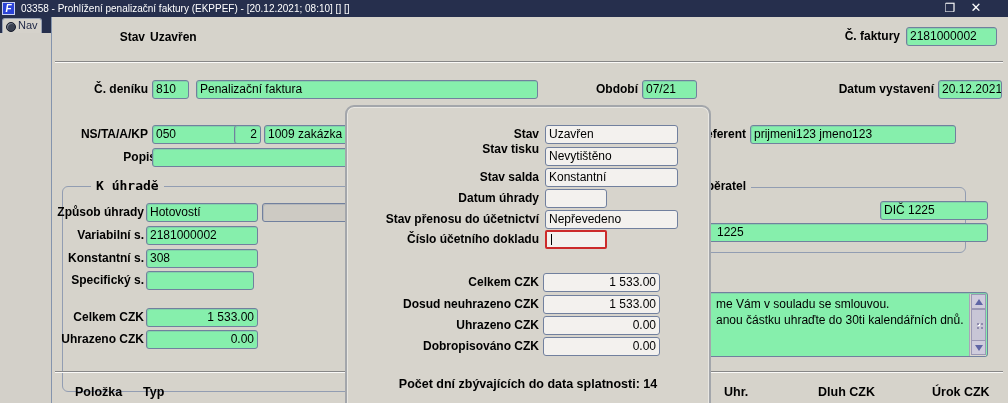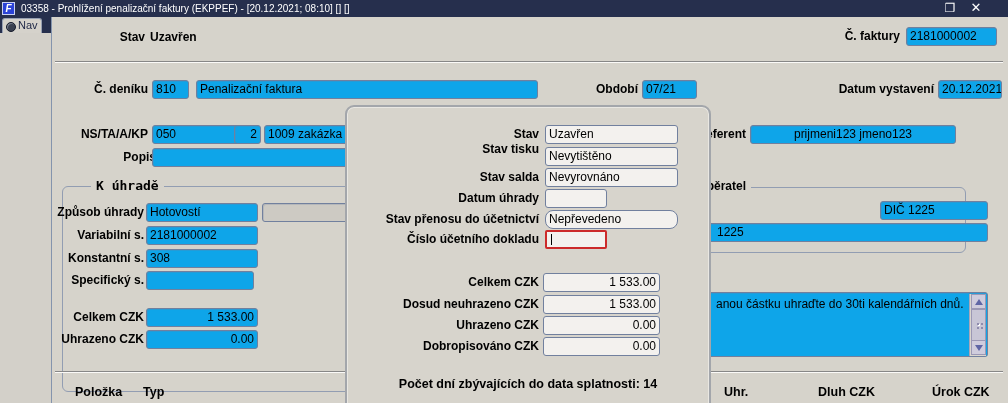--- a/index.html
+++ b/index.html
@@ -14,21 +14,21 @@
   .navstrip{position:absolute;left:0;top:17px;width:52px;height:16px;background:#262f4d;}
   .navtab{position:absolute;left:2px;top:18px;width:40px;height:15px;background:#d5d2cb;border:1px solid #97a0b2;border-bottom:none;
     border-radius:3px 3px 0 0;box-sizing:border-box;font-size:11px;color:#1e2746;}
   .radio-dot{position:absolute;left:3px;top:3px;width:8px;height:8px;border-radius:50%;background:#3a4050;border:1px solid #171c2c;box-shadow:inset 1px 1px 0 #7a8090;}
   .navtab-label{position:absolute;left:15px;top:0;line-height:13px;}
   .leftpanel{position:absolute;left:0;top:33px;width:51px;height:370px;background:#d3d0c9;}
   .vdiv{position:absolute;left:51px;top:17px;width:1px;height:386px;background:#8494ad;}
   
   .lbl{position:absolute;font-size:12px;font-weight:bold;color:#000;white-space:nowrap;line-height:19px;}
   .r{text-align:right;}
-  .fld{position:absolute;height:19px;box-sizing:border-box;background:#0ea5e9;border:1px solid #71809e;border-radius:3px;
+  .fld{position:absolute;height:19px;box-sizing:border-box;background:#86efac;border:1px solid #71809e;border-radius:3px;
     font-size:12px;line-height:17px;padding:0 3px;color:#000;white-space:nowrap;overflow:hidden;box-shadow:inset 1px 1px 0 rgba(113,128,158,.25);}
   .fld.num{text-align:right;}
   .fld.gray{background:#cdcac3;}
   .hsep{position:absolute;height:2px;border-top:1px solid #878787;border-bottom:1px solid #fbfaf8;box-sizing:border-box;}
   .grp{position:absolute;border:1px solid #929db2;border-radius:6px;box-sizing:border-box;}
   .grp-legend{position:absolute;top:-9px;background:#d6d3cb;padding:0 5px;font-family:"DejaVu Sans Mono",monospace;
     font-weight:bold;font-size:13px;white-space:nowrap;}
   .plain-bold{position:absolute;font-size:12px;font-weight:bold;white-space:nowrap;line-height:19px;}
   .note-line{font-size:12px;line-height:16px;white-space:nowrap;color:#000;}
   
@@ -85,21 +85,21 @@
   <div class="lbl r" style="left:560px;top:80px;width:78px;">Období</div>
   <div class="fld" style="left:642px;top:80px;width:55px;">07/21</div>
   <div class="lbl r" style="left:810px;top:80px;width:124px;">Datum vystavení</div>
   <div class="fld" style="left:938px;top:80px;width:64px;">20.12.2021</div>
 
   <div class="lbl r" style="left:60px;top:125px;width:88px;">NS/TA/A/KP</div>
   <div class="fld" style="left:152px;top:125px;width:96px;">050</div>
   <div class="fld num" style="left:234px;top:125px;width:27px;">2</div>
   <div class="fld" style="left:264px;top:125px;width:120px;">1009 zakázka 8786</div>
   <div class="lbl r" style="left:648px;top:125px;width:98px;">Referent</div>
-  <div class="fld" style="left:750px;top:125px;width:206px;text-align:center;">prijmeni123 jmeno123</div>
+  <div class="fld" style="left:750px;top:125px;width:206px;">prijmeni123 jmeno123</div>
 
   <div class="lbl r" style="left:68px;top:148px;width:88px;">Popis</div>
   <div class="fld" style="left:152px;top:148px;width:232px;"></div>
 
   <div class="grp" style="left:62px;top:186px;width:290px;height:206px;">
     <span class="grp-legend" style="left:28px;">K úhradě</span>
   </div>
   <div class="lbl r" style="left:44px;top:203px;width:100px;">Způsob úhrady</div>
   <div class="fld" style="left:146px;top:203px;width:112px;">Hotovostí</div>
   <div class="fld gray" style="left:262px;top:203px;width:88px;"></div>
@@ -115,20 +115,21 @@
   <div class="fld num" style="left:146px;top:330px;width:112px;">0.00</div>
 
   <div class="grp" style="left:622px;top:187px;width:344px;height:66px;">
     <span class="grp-legend" style="left:62px;font-family:'Liberation Sans',sans-serif;font-size:12px;">Odběratel</span>
   </div>
   <div class="fld" style="left:880px;top:201px;width:108px;">DIČ 1225</div>
   <div class="fld" style="left:628px;top:223px;width:360px;padding-left:88px;">1225</div>
 
   <div class="fld" style="left:628px;top:292px;width:360px;height:65px;"></div>
   <div style="position:absolute;left:716px;top:296px;">
+    <div class="note-line">me Vám v souladu se smlouvou.</div>
     <div class="note-line">anou částku uhraďte do 30ti kalendářních dnů.</div>
   </div>
   <div class="sbar" style="left:969px;top:294px;height:62px;">
     <div class="sb-btn" style="top:0;">
         <span class="tri-up"></span>
       </div>
     <div class="sb-thumb">
         <span class="sb-grip"></span>
       </div>
     <div class="sb-btn" style="top:46px;">
@@ -144,27 +145,27 @@
   <div class="thead" style="left:932px;top:385px;">Úrok CZK</div>
 
   <div class="dialog">
     <div class="dlbl" style="top:18px;">Stav</div>
     <div class="dfld" style="top:18px;">Uzavřen</div>
 
     <div class="dlbl" style="top:33px;">Stav tisku</div>
     <div class="dfld" style="top:40px;">Nevytištěno</div>
 
     <div class="dlbl" style="top:61px;">Stav salda</div>
-    <div class="dfld" style="top:61px;">Nevyrovnáno</div>
+    <div class="dfld" style="top:61px;">Konstantní</div>
 
     <div class="dlbl" style="top:82px;">Datum úhrady</div>
     <div class="dfld short" style="top:82px;"></div>
 
     <div class="dlbl" style="top:103px;">Stav přenosu do účetnictví</div>
-    <div class="dfld" style="top:103px;border-radius:8px;">Nepřevedeno</div>
+    <div class="dfld" style="top:103px;">Nepřevedeno</div>
 
     <div class="dlbl" style="top:123px;">Číslo účetního dokladu</div>
     <div class="dfld short err" style="top:123px;"><span></span><span class="caret"></span></div>
 
     <div class="dlbl" style="top:166px;">Celkem CZK</div>
     <div class="dfld amt" style="top:166px;">1 533.00</div>
 
     <div class="dlbl" style="top:188px;">Dosud neuhrazeno CZK</div>
     <div class="dfld amt" style="top:188px;">1 533.00</div>
 

